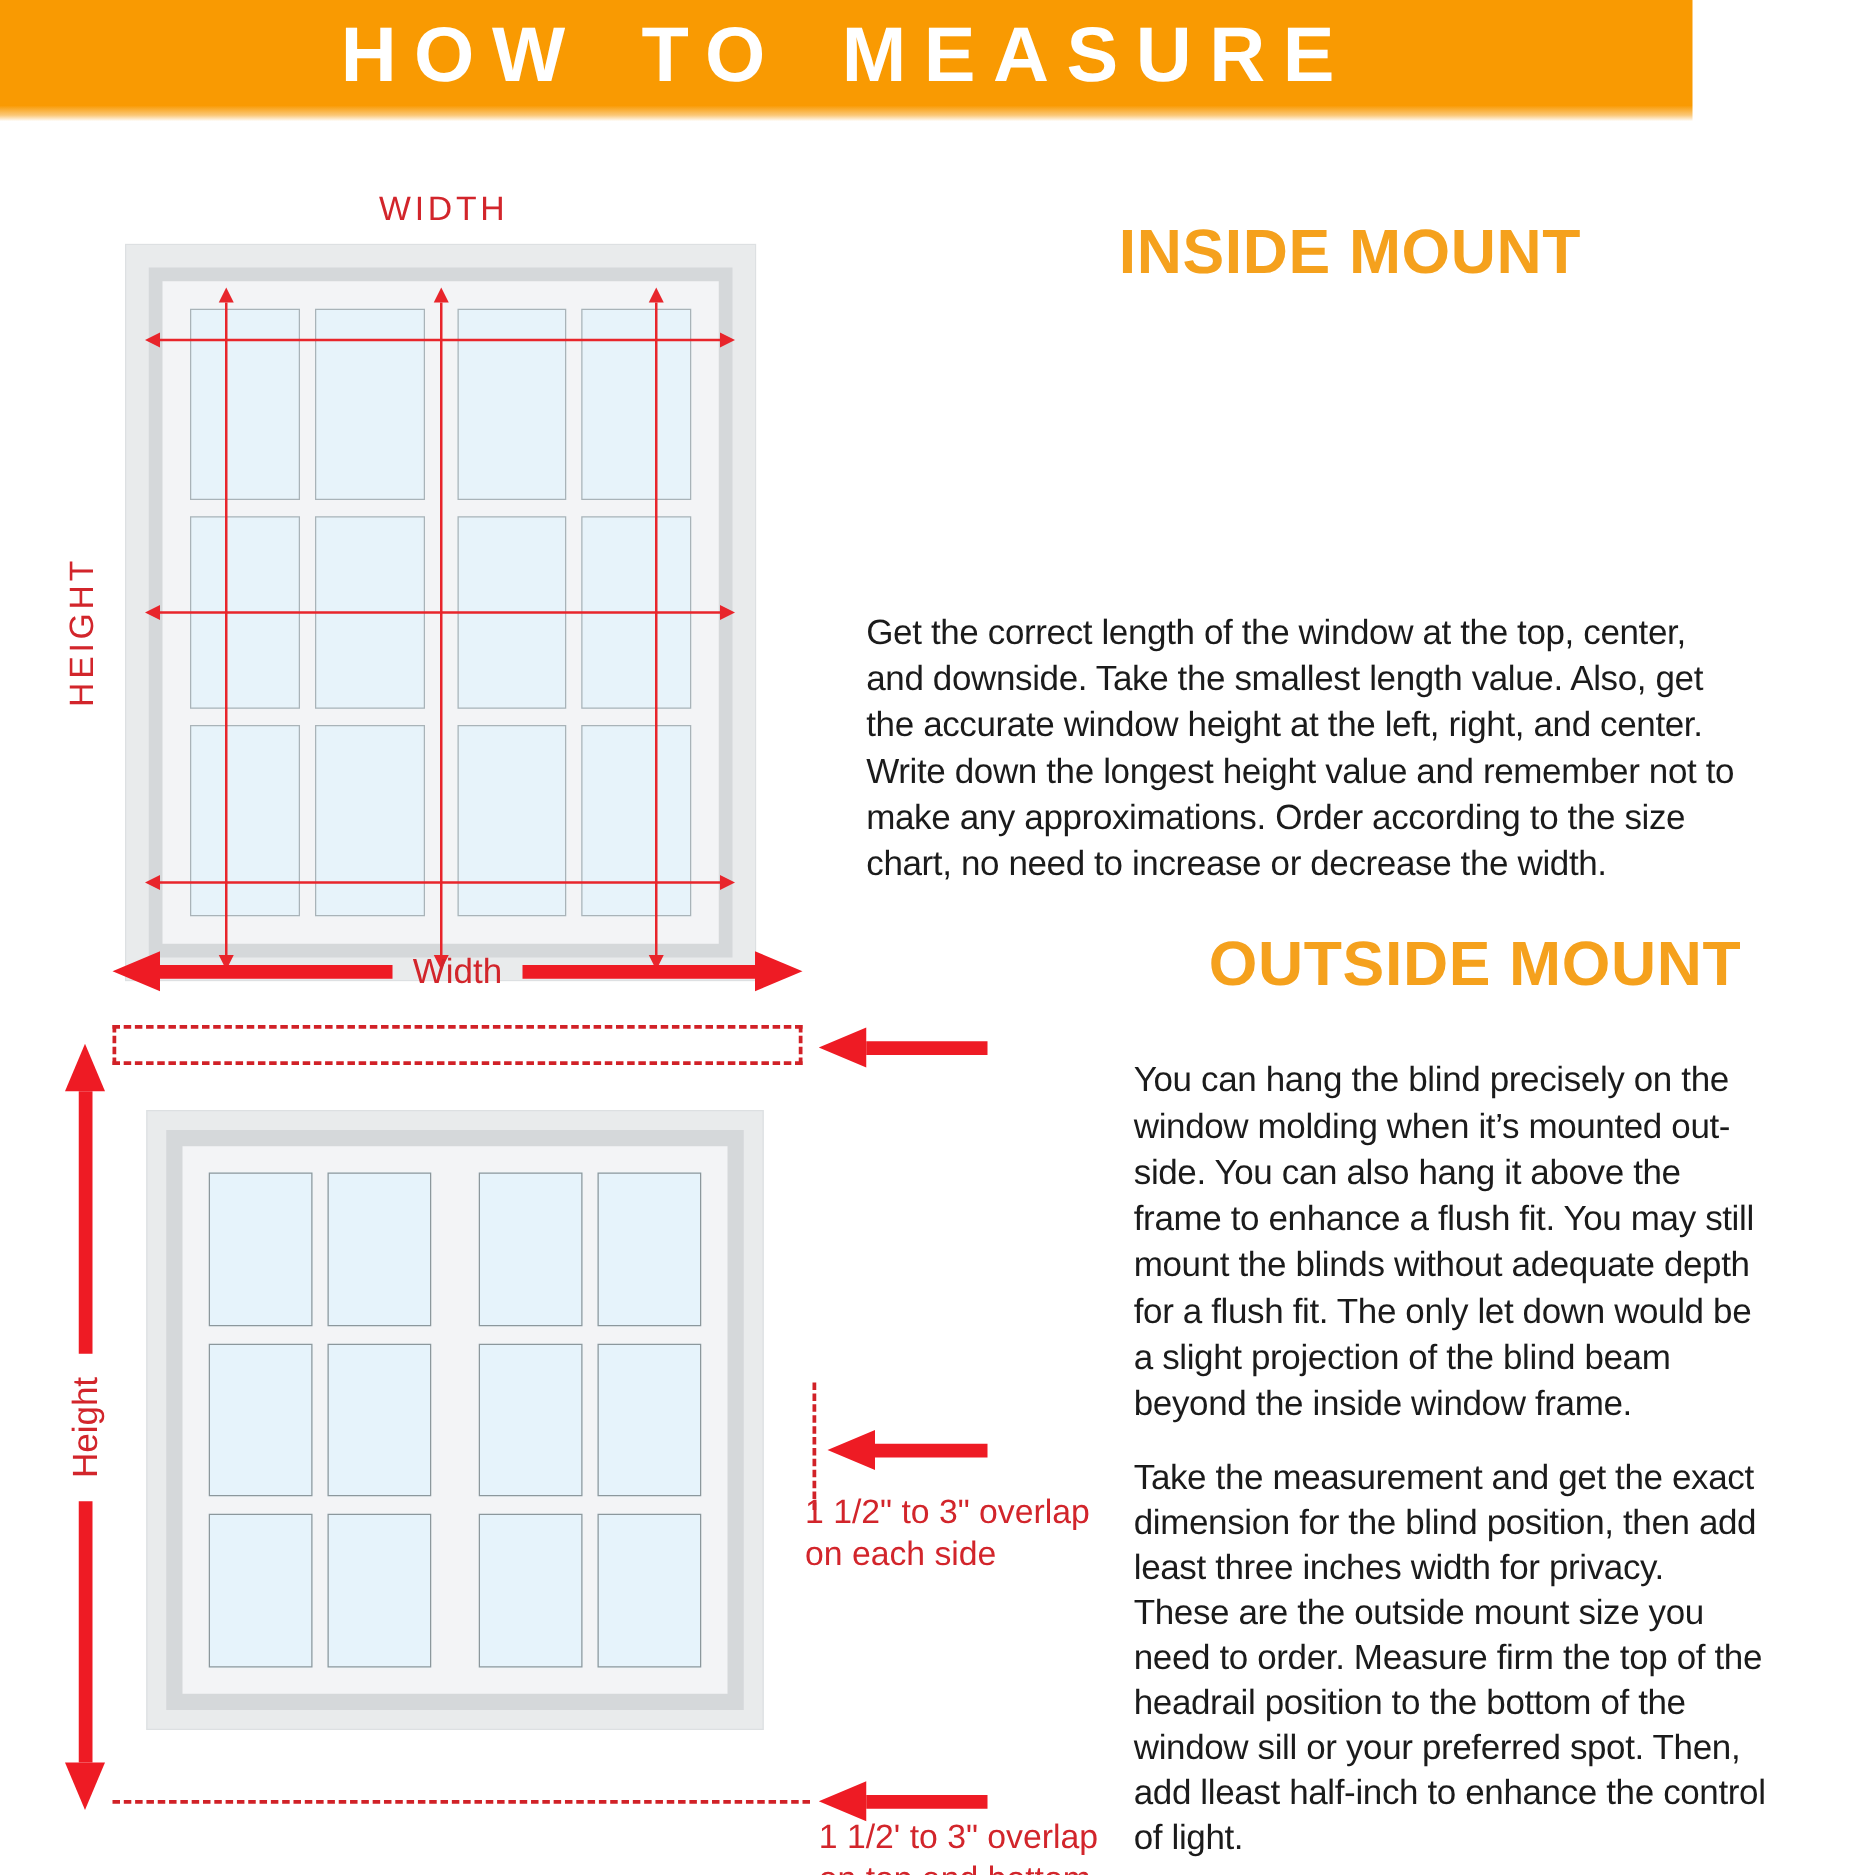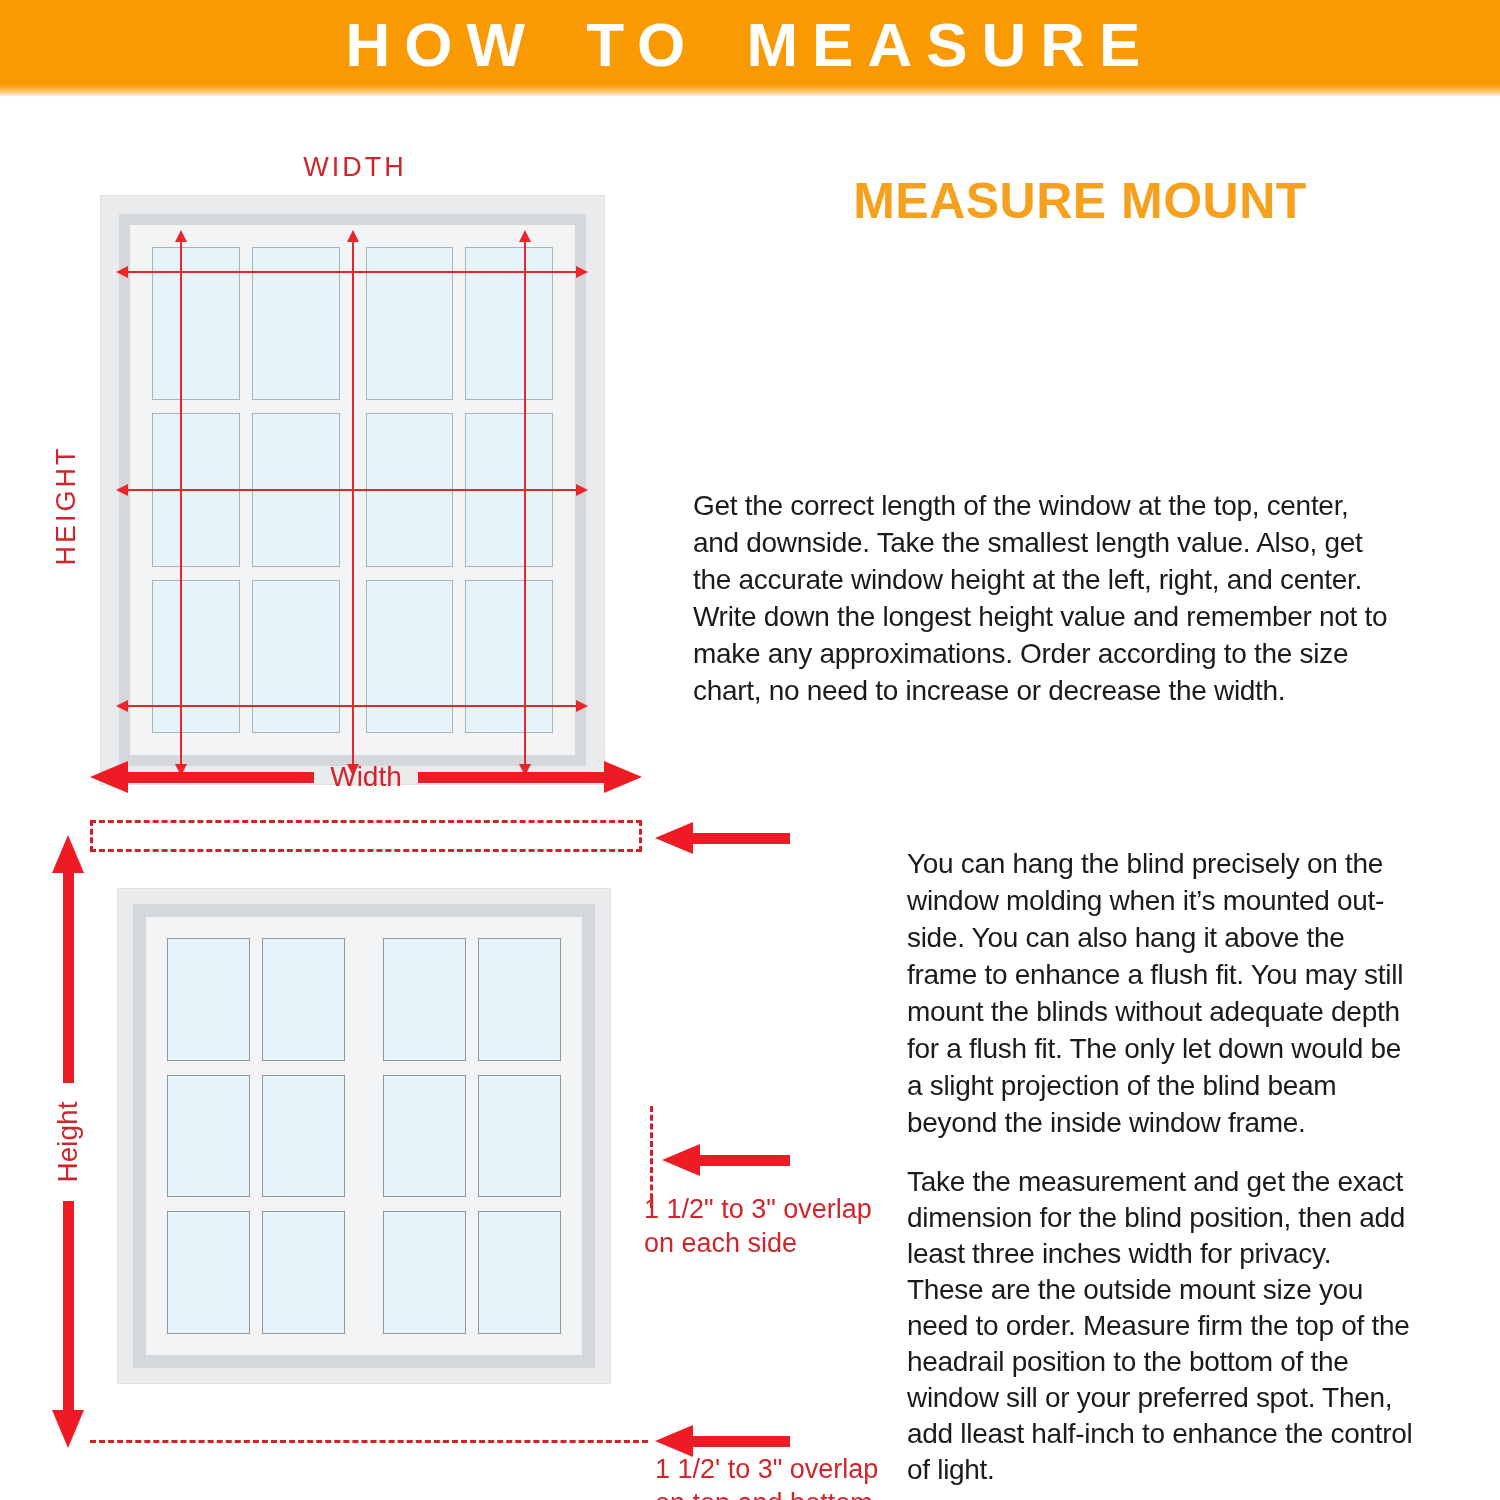--- a/index.html
+++ b/index.html
@@ -11,21 +11,21 @@
     --ink:#1b1b1b;
   }
   *{margin:0;padding:0;box-sizing:border-box;}
   html,body{background:#ffffff;}
   .page{
     position:relative;width:1500px;height:1500px;background:#ffffff;
     overflow:hidden;font-family:"Liberation Sans","DejaVu Sans",sans-serif;
   }
   
   .banner{
-    position:absolute;left:0;top:0;width:1500px;height:97px;
+    position:absolute;left:0;top:0;width:1354px;height:97px;
     background:linear-gradient(180deg,var(--orange) 0%,var(--orange) 87%,#fbc878 95%,#ffffff 100%);
     display:flex;align-items:center;justify-content:center;
   }
   .banner h1{
     color:#ffffff;font-size:62px;font-weight:700;letter-spacing:14px;
     word-spacing:16px;padding-bottom:8px;
   }
   
   .body-text{
     position:absolute;color:var(--ink);font-size:28px;line-height:37px;
@@ -131,21 +131,21 @@
 
   <div class="axis-label rot-left" style="left:-34px;top:490px;width:200px;">HEIGHT</div>
 
   <div class="tline-v" style="left:180px;top:242px;height:522px;"></div>
   <div class="tline-v" style="left:352px;top:242px;height:522px;"></div>
   <div class="tline-v" style="left:524px;top:242px;height:522px;"></div>
   <div class="tline-h" style="left:128px;top:271px;width:448px;"></div>
   <div class="tline-h" style="left:128px;top:489px;width:448px;"></div>
   <div class="tline-h" style="left:128px;top:705px;width:448px;"></div>
 
-  <h2 class="mount-heading" style="left:700px;top:172px;width:760px;">MEASURE MOUNT</h2>
+  <h2 class="mount-heading" style="left:700px;top:172px;width:760px;">INSIDE MOUNT</h2>
   <p class="body-text" style="left:693px;top:487px;width:760px;">Get the correct length of the window at the top, center,
 and downside. Take the smallest length value. Also, get
 the accurate window height at the left, right, and center.
 Write down the longest height value and remember not to
 make any approximations. Order according to the size
 chart, no need to increase or decrease the width.</p>
 
   <div class="fat-arrow" style="left:90px;top:761px;width:552px;height:32px;">
     <div class="fat-head-left"></div>
     <div class="fat-shaft"></div>
@@ -203,20 +203,21 @@
 on each side</div>
 
   <div class="dash-hline" style="left:90px;top:1440px;width:558px;"></div>
   <div class="fat-arrow" style="left:655px;top:1425px;width:135px;height:32px;">
     <div class="fat-head-left"></div>
     <div class="fat-shaft"></div>
   </div>
   <div class="red-label" style="left:655px;top:1452px;">1 1/2' to 3" overlap
 on top and bottom</div>
 
+  <h2 class="mount-heading" style="left:900px;top:742px;width:560px;">OUTSIDE MOUNT</h2>
   <p class="body-text" style="left:907px;top:1164px;width:580px;line-height:36px;">Take the measurement and get the exact
 dimension for the blind position, then add
 least three inches width for privacy.
 These are the outside mount size you
 need to order. Measure firm the top of the
 headrail position to the bottom of the
 window sill or your preferred spot. Then,
 add lleast half-inch to enhance the control
 of light.</p>
   <p class="body-text" style="left:907px;top:845px;width:580px;">You can hang the blind precisely on the

